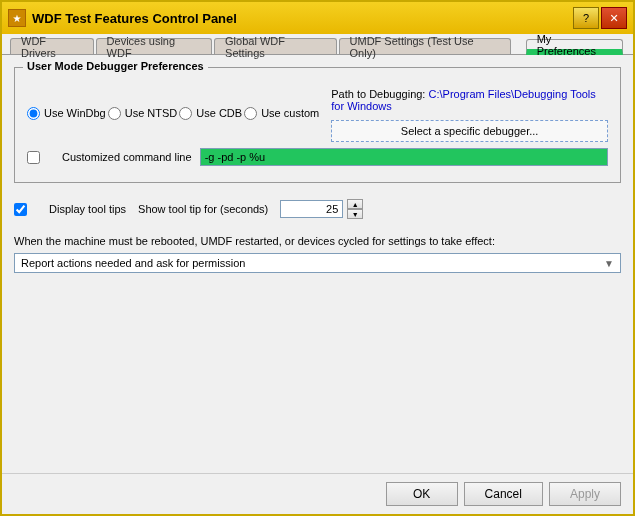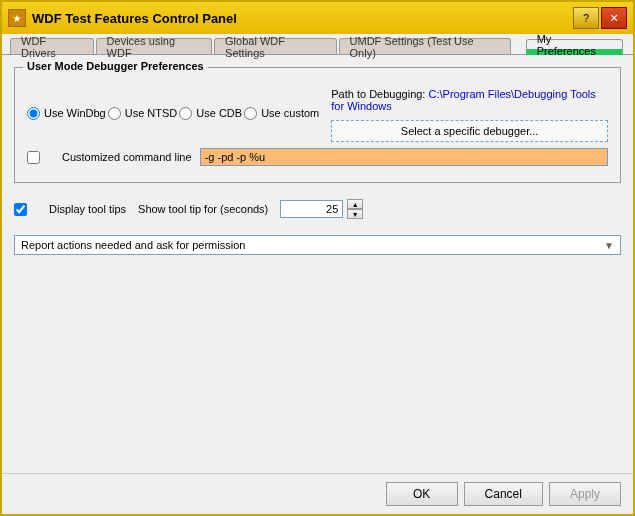--- a/index.html
+++ b/index.html
@@ -173,21 +173,21 @@
       display: flex;
       align-items: flex-start;
       gap: 22px;
       font-size: 11px;
     }
     .cmd-input {
       flex: 1;
       border: 1px solid #7f9db9;
       padding: 2px 4px;
       font-size: 11px;
-      background: #fdba74;
+      background: #22c55e;
       color: #000;
     }
     .tooltip-row {
       display: flex;
       align-items: center;
       gap: 12px;
       padding: 6px 0;
     }
     .tooltip-label {
       font-size: 11px;
@@ -382,20 +382,21 @@
         <div class="spinner-group">
           <input type="text" class="spinner-input" value="25" style="">
           <div class="spinner-buttons">
             <button class="spinner-btn">▲</button>
             <button class="spinner-btn">▼</button>
           </div>
         </div>
       </div>
 
       <div class="reboot-section">
+        <span class="reboot-label">When the machine must be rebooted, UMDF restarted, or devices cycled for settings to take effect:</span>
         <div class="dropdown">
           <span>Report actions needed and ask for permission</span>
           <span class="dropdown-arrow">▼</span>
         </div>
       </div>
 
       <div class="spacer"></div>
     </div>
 
     <div class="footer">

